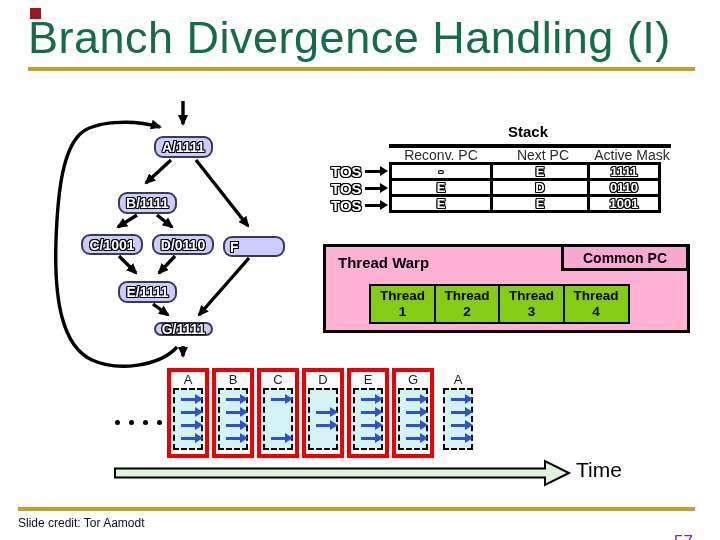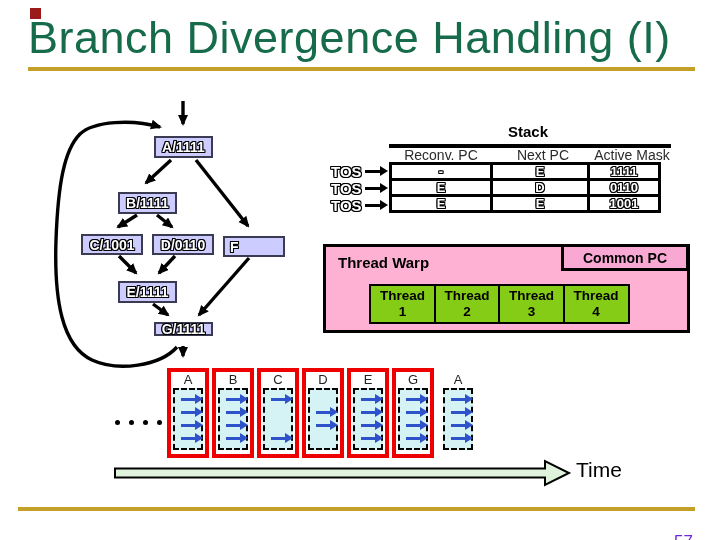--- a/index.html
+++ b/index.html
@@ -8,21 +8,21 @@
 
   
   .corner-mark{position:absolute;left:30px;top:8px;width:11px;height:11px;background:#9c1a1a;}
   .title{position:absolute;left:28px;top:12px;width:670px;font-size:45px;color:#156b4a;
          letter-spacing:0.5px;white-space:nowrap;}
   .title-rule{position:absolute;left:28px;top:67px;width:667px;height:4px;background:#c5a028;}
 
   
   .otext{color:#fff;font-weight:bold;
     text-shadow:-1px -1px 0 #000,1px -1px 0 #000,-1px 1px 0 #000,1px 1px 0 #000,
-                -1px 0 0 #000,1px 0 0 #000,0 -1px 0 #000,0 1px 0 #000;}
+                -1px 0 0 #000,1px 0 0 #000,0 -1px 0 #000,0 1px 0 #000;border-radius:9px;}
 
   
   .node{position:absolute;box-sizing:border-box;background:#ccccff;border:2px solid #3a3a52;
         font-size:14px;display:flex;align-items:center;justify-content:center;}
   .node.left{justify-content:flex-start;padding-left:5px;}
   svg.flow{position:absolute;left:0;top:0;pointer-events:none;}
 
   
   .stack-title{position:absolute;left:389px;top:123px;width:278px;text-align:center;
                font-size:15px;font-weight:bold;color:#000;}
@@ -250,15 +250,16 @@
       </div>
     </div>
   </div>
 
   <svg class="flow" width="720" height="540">
     <polygon points="115,468.5 545,468.5 545,461 569,473 545,485 545,477.5 115,477.5" fill="#dff3dc" stroke="#000" stroke-width="2"></polygon>
   </svg>
   <div class="time-label">Time</div>
 
   <div class="footer-rule"></div>
+  <div class="credit">Slide credit: Tor Aamodt</div>
   <div class="pagenum">57</div>
 
 </div>
 
 </body></html>

